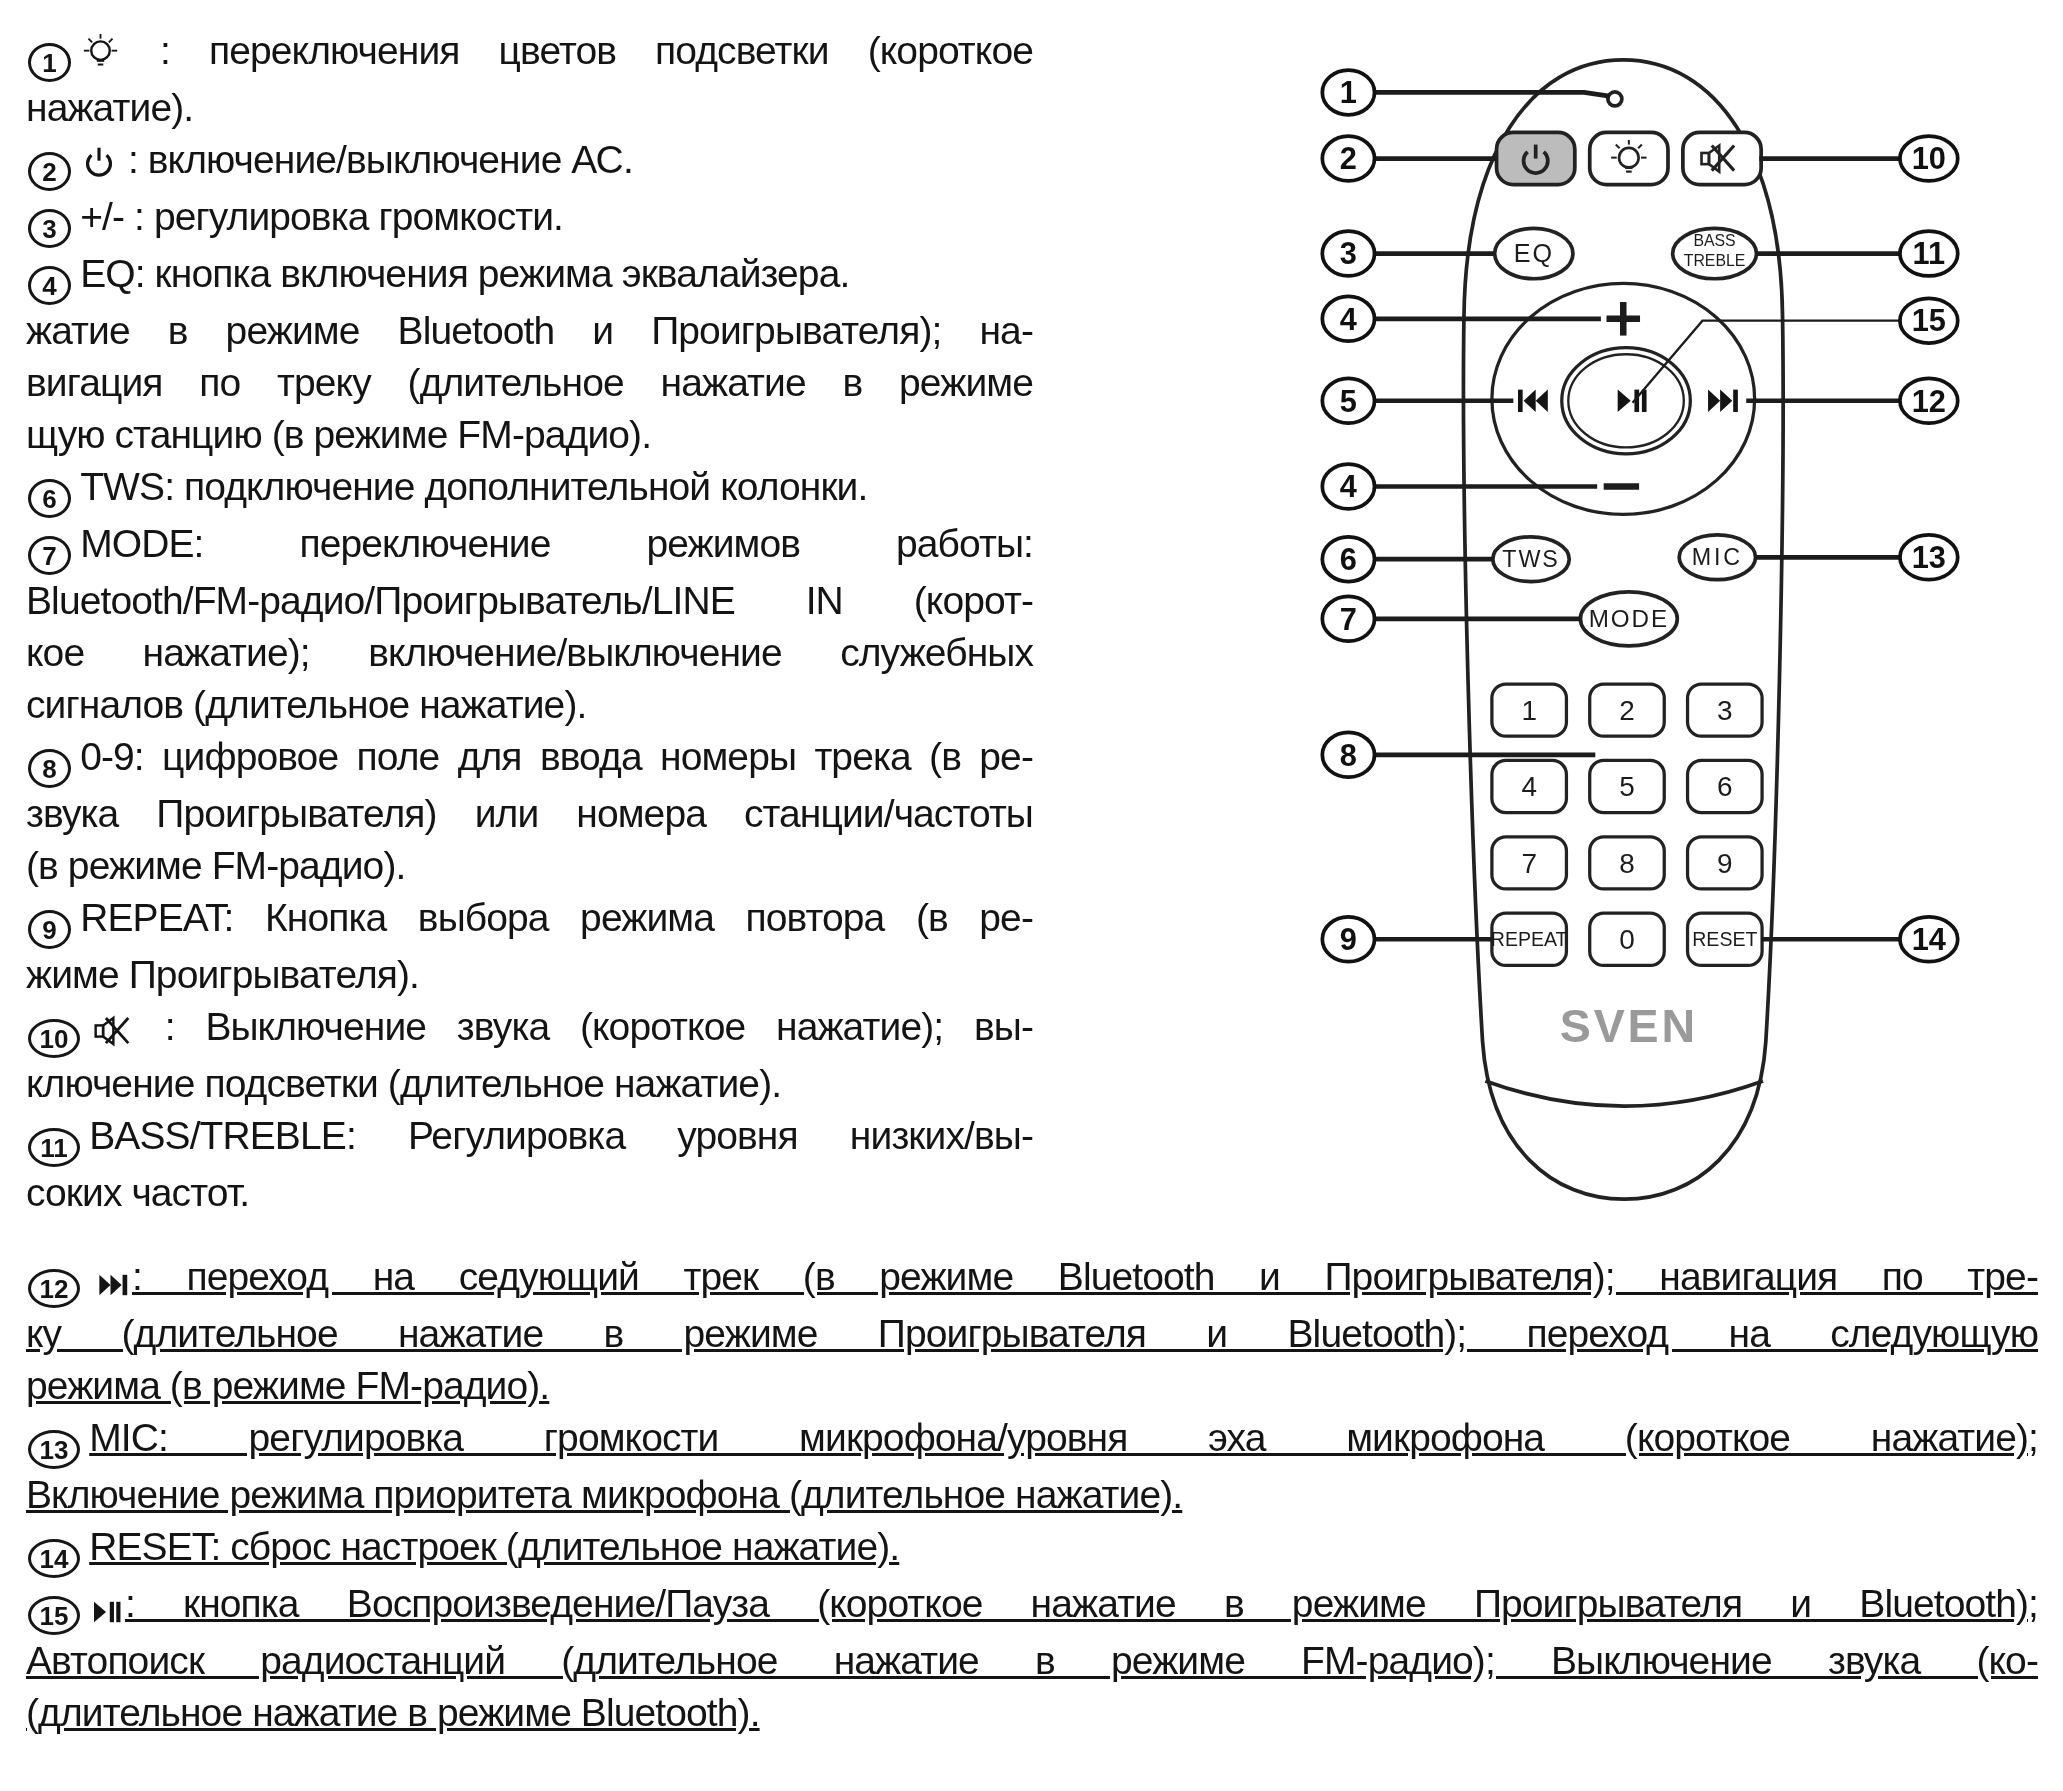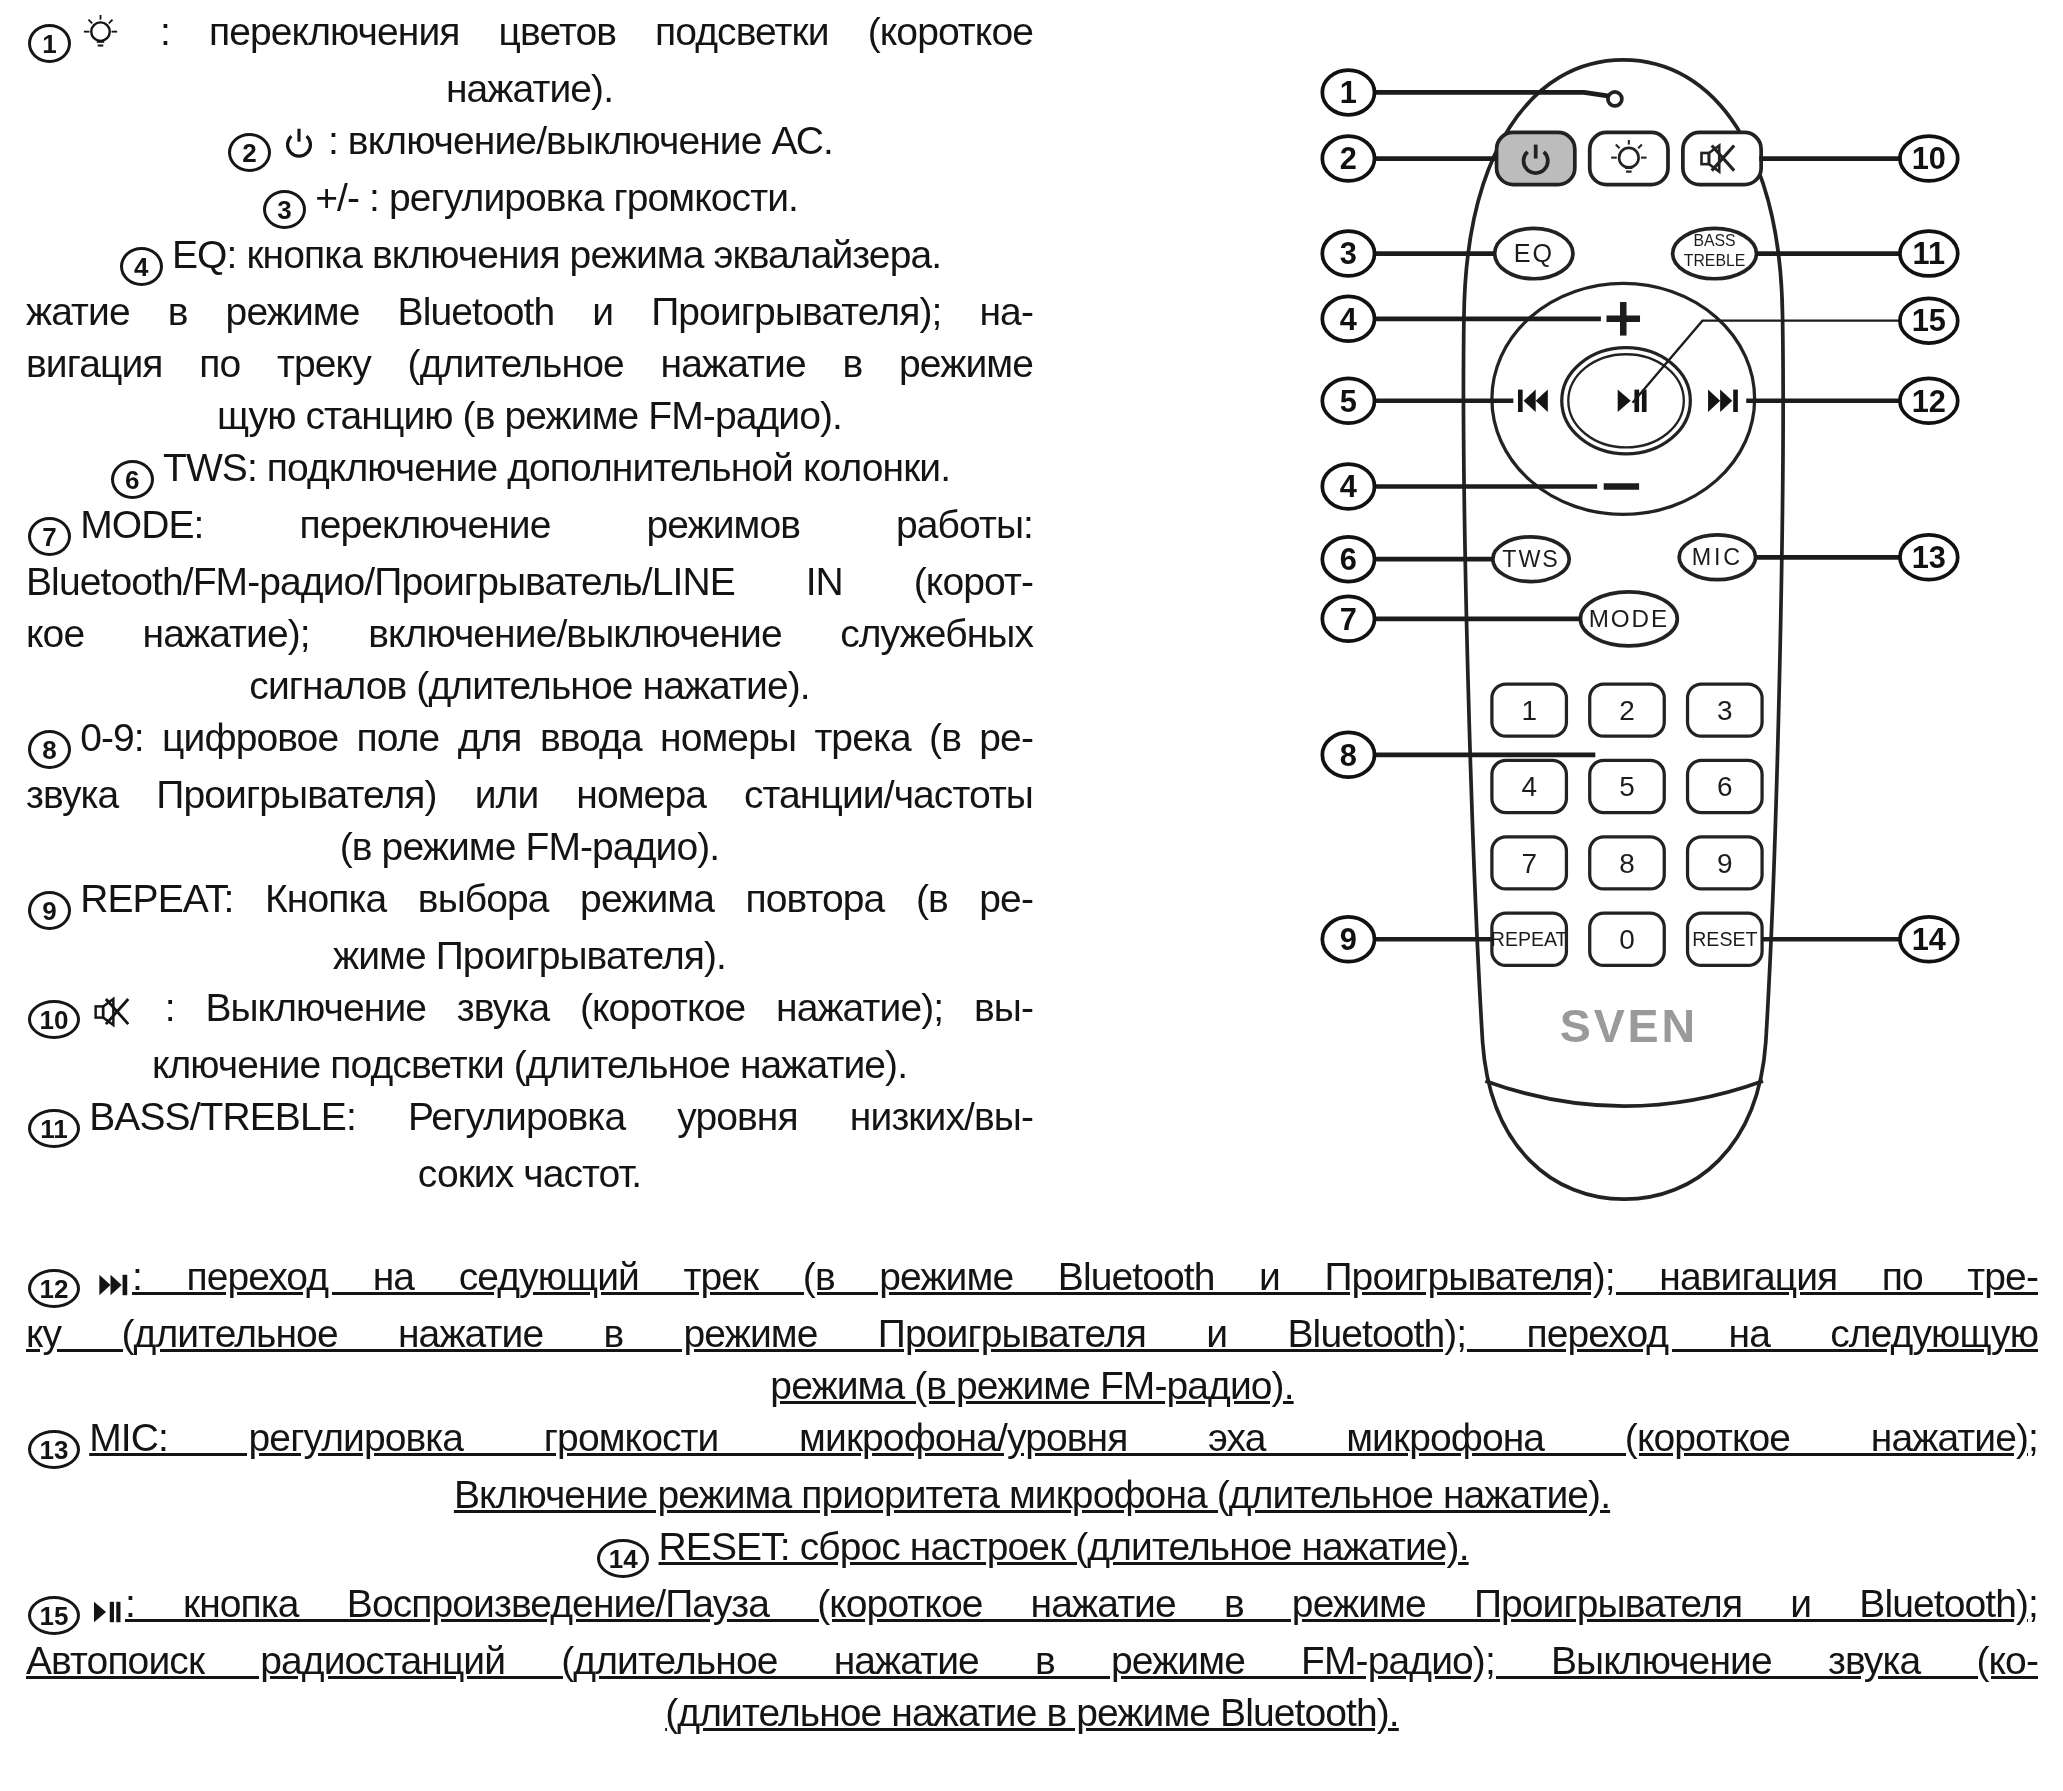--- a/index.html
+++ b/index.html
@@ -5,32 +5,32 @@
   html,body{margin:0;padding:0;background:#fff;}
   #page{
     position:relative;
     width:2064px;height:1792px;
     background:#fff;
     font-family:"Liberation Sans","DejaVu Sans",sans-serif;
     color:#141414;
     overflow:hidden;
   }
   #col-text{
-    position:absolute;left:26px;top:6px;width:1007px;
+    position:absolute;left:26px;top:25px;width:1007px;
   }
   #full-text{
     position:absolute;left:26px;top:1251px;width:2012px;text-decoration:underline;
   }
   .tline{
     display:block;
     line-height:52px;
     font-size:39px;
     letter-spacing:-0.9px;
     white-space:normal;
-    text-align:center;
+    text-align:left;
   }
   #full-text .tline{line-height:52px;}
   .tline.just{
     text-align:justify;
     -moz-text-align-last:justify;
     text-align-last:justify;
   }
   .circ{
     display:inline-flex;
     align-items:center;

